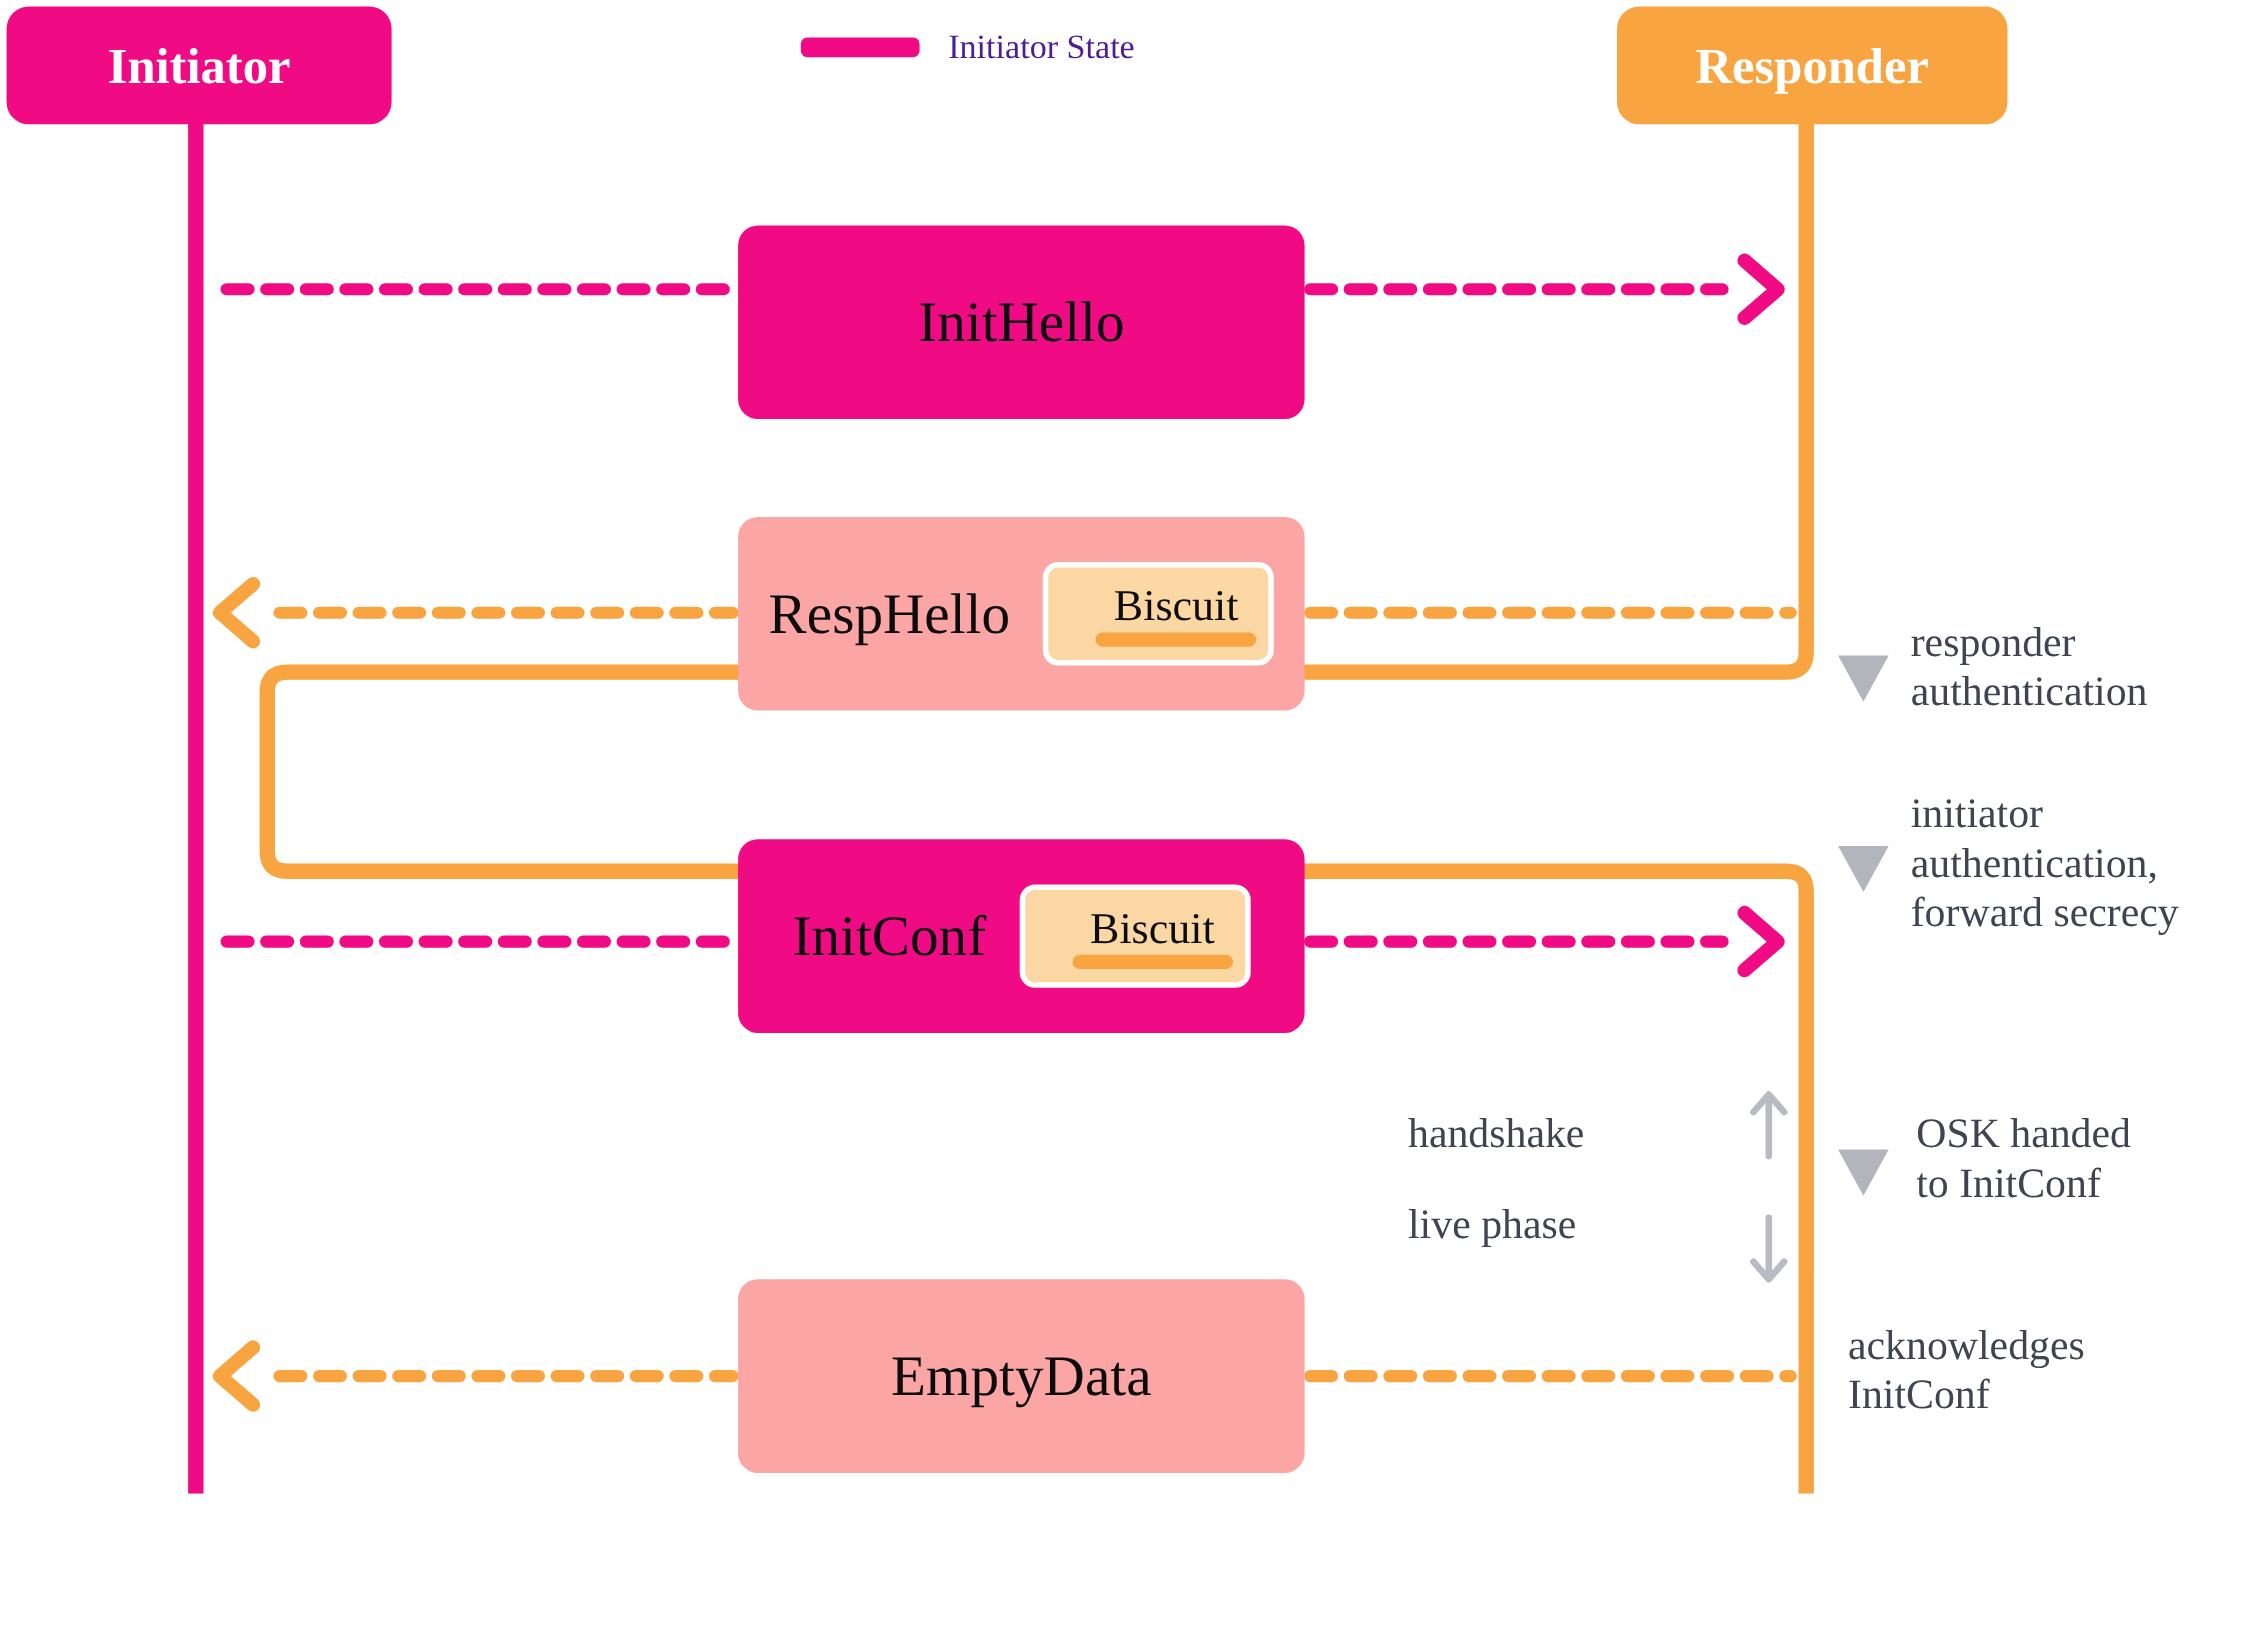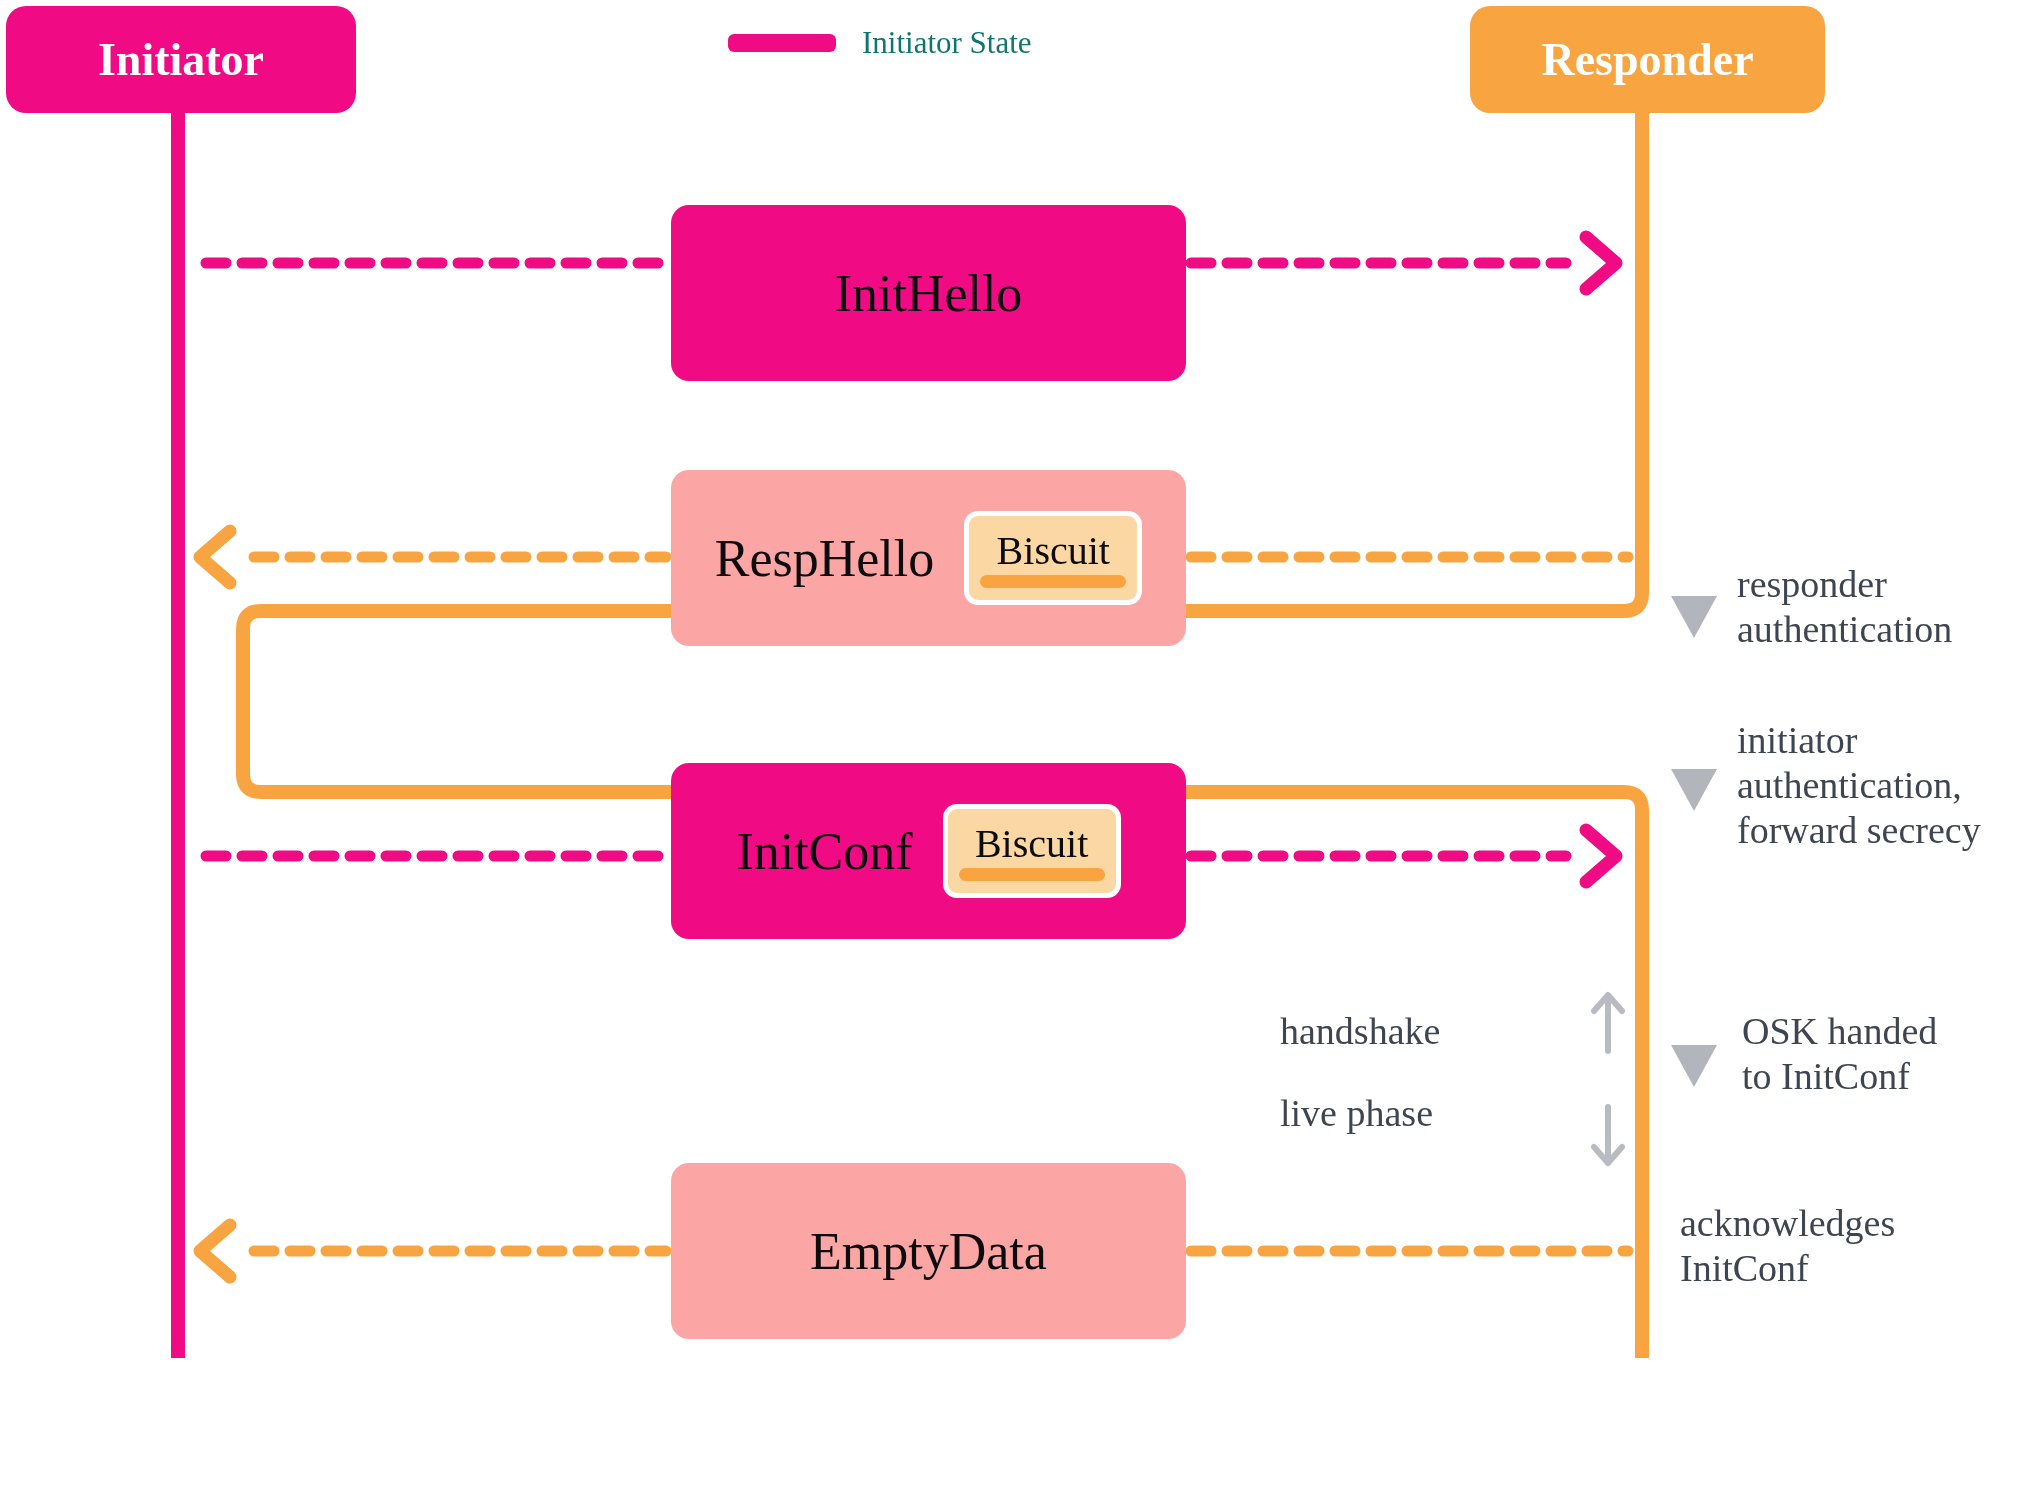--- a/index.html
+++ b/index.html
@@ -25,21 +25,21 @@
   #actor-initiator{left:6px;top:6px;width:350px;height:107px;}
   #actor-responder{left:1470px;top:6px;width:355px;height:107px;}
 
   
   .legend-row{position:absolute;left:728px;display:flex;align-items:center;gap:26px;z-index:2;}
   #legend-row-initiator{top:25px;}
   #legend-row-responder{top:80px;}
   .legend-swatch{width:108px;height:18px;border-radius:6px;}
   .legend-swatch.pink{background:#F00B84;}
   .legend-swatch.orange{background:#F8A440;}
-  .legend-label{font-size:31px;color:#0f766e;}
+  .legend-label{font-size:31px;color:#4c1d95;}
 
   
   .msg{
     position:absolute;left:671px;width:515px;height:176px;
     border-radius:18px;
     display:flex;align-items:center;justify-content:center;gap:30px;
     z-index:2;
   }
   .msg.pink{background:#F00B84;}
   .msg.orange{background:#fca5a5;align-items:center;}
@@ -48,21 +48,21 @@
   #msg-initconf{top:763px;}
   #msg-emptydata{top:1163px;}
   .msg-label{font-size:52px;color:#0C0C0E;}
 
   
   .biscuit{
     width:168px;height:84px;
     background:#FBD8A3;
     border:5px solid #ffffff;
     border-radius:14px;
-    display:flex;flex-direction:column;align-items:center;justify-content:center;
+    display:flex;flex-direction:column;align-items:center;justify-content:center;padding-left:32px;
   }
   .biscuit-label{font-size:40px;color:#0C0C0E;line-height:44px;}
   .biscuit-bar{width:146px;height:13px;border-radius:7px;background:#F8A440;margin-top:2px;}
 
   
   .annot{
     position:absolute;
     font-size:38px;line-height:45px;color:#3E4450;
     z-index:2;white-space:nowrap;
   }

